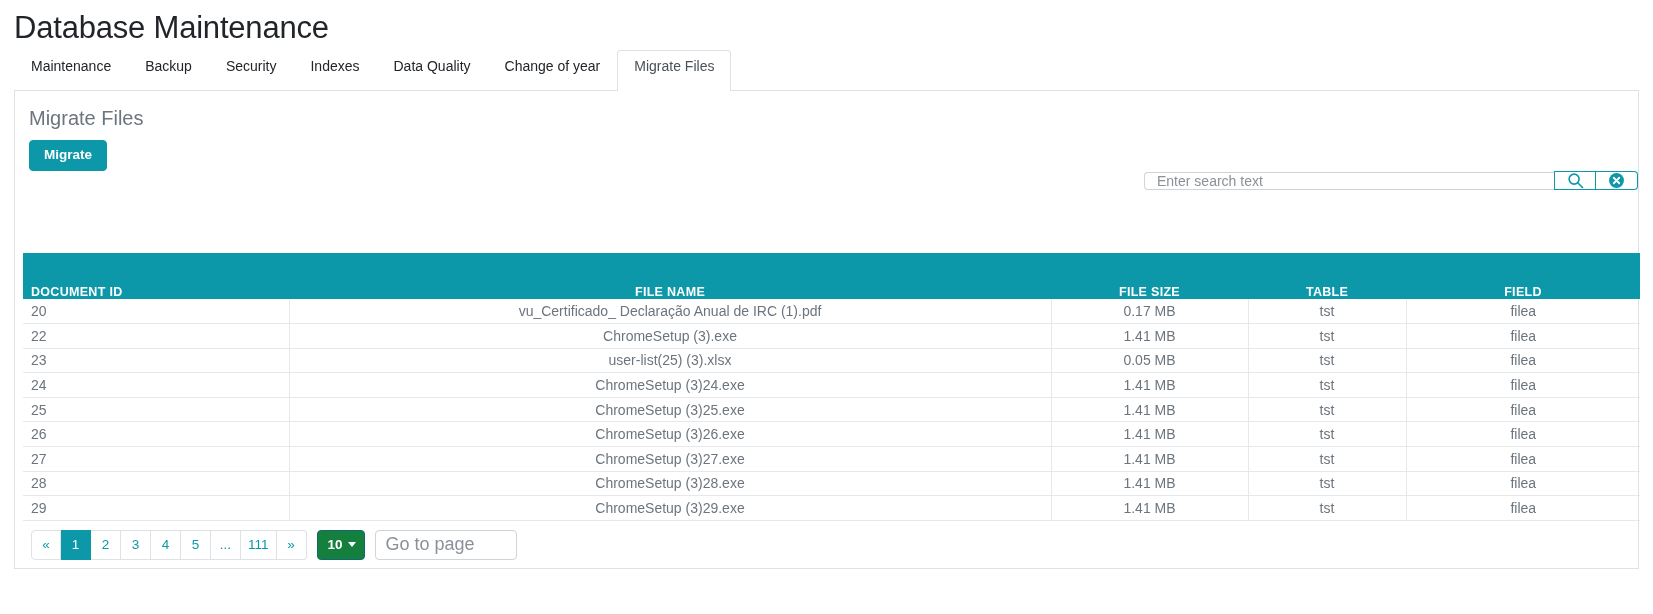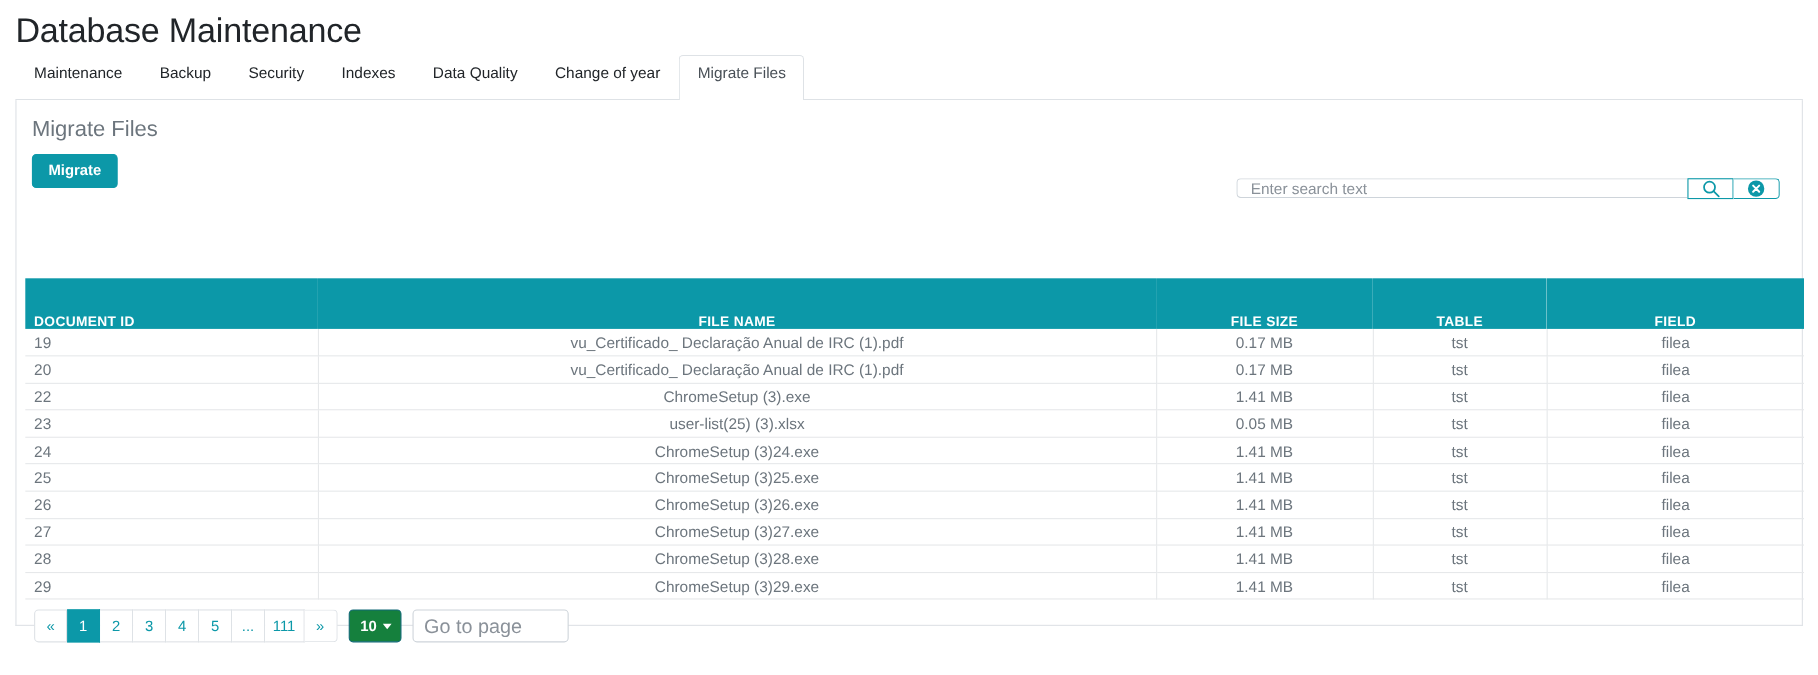--- a/index.html
+++ b/index.html
@@ -76,23 +76,23 @@
     border-radius: 4px;
     padding: 6px 14px 7px 14px;
     cursor: pointer;
     line-height: 16px;
   }
 
   
   .search-wrap {
     position: absolute;
     top: 61px;
-    right: 20px;
-    display: flex;
-    align-items: center;
+    right: 0;
+    display: flex;
+    align-items: flex-end;
     height: 38px;
   }
   .search-input {
     width: 410px;
     border: 1px solid #ced4da;
     border-right: none;
     border-top-left-radius: 4px;
     border-bottom-left-radius: 4px;
     font-size: 14px;
     color: #495057;
@@ -310,27 +310,20 @@
               <th class="c-field">
                 <div class="th-inner">
                   <span class="label">FIELD</span>
                 </div>
                 <span class="sorticon">↑↓</span>
               </th>
             </tr>
         </thead>
         <tbody>
             <tr>
-              <td class="left">19</td>
-              <td>vu_Certificado_ Declaração Anual de IRC (1).pdf</td>
-              <td>0.17 MB</td>
-              <td>tst</td>
-              <td>filea</td>
-            </tr>
-            <tr>
               <td class="left">20</td>
               <td>vu_Certificado_ Declaração Anual de IRC (1).pdf</td>
               <td>0.17 MB</td>
               <td>tst</td>
               <td>filea</td>
             </tr>
             <tr>
               <td class="left">22</td>
               <td>ChromeSetup (3).exe</td>
               <td>1.41 MB</td>

